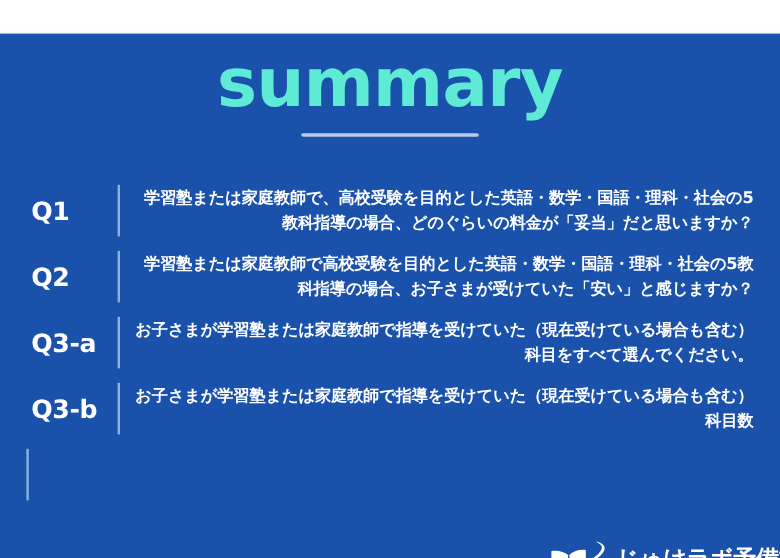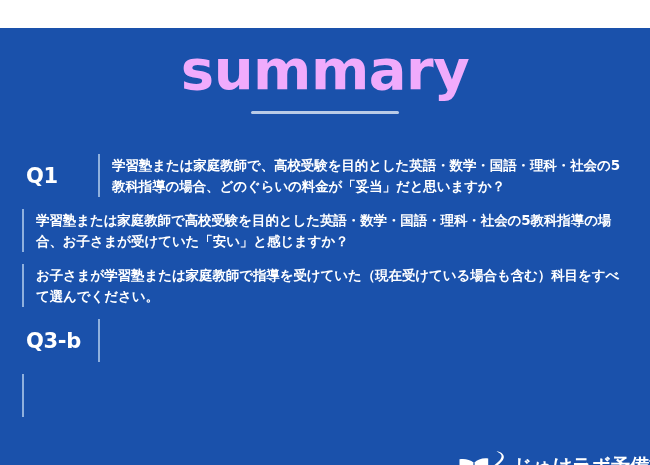--- a/index.html
+++ b/index.html
@@ -35,21 +35,21 @@
     top: 12px;
     width: 650px;
     text-align: center;
   }
   .title {
     font-family: "DejaVu Sans", "Liberation Sans", sans-serif;
     font-size: 56px;
     line-height: 60px;
     font-weight: 700;
     letter-spacing: -0.5px;
-    color: #f0abfc;
+    color: #5eead4;
     margin: 0;
     padding: 0;
   }
   .title-rule {
     width: 148px;
     height: 3px;
     margin: 11px auto 0 auto;
     background: #b9cbe7;
     border-radius: 2px;
   }
@@ -88,20 +88,21 @@
   }
   .qtext {
     flex: 1 1 auto;
     padding-left: 12px;
     font-family: "DejaVu Sans", "Liberation Sans", sans-serif;
     font-size: 13.5px;
     line-height: 21px;
     font-weight: 700;
     color: #ffffff;
     letter-spacing: -0.1px;
+    text-align: right;
   }
   
   .logo {
     position: absolute;
     left: 452px;
     top: 417px;
     width: 186px;
     height: 42px;
     display: flex;
     align-items: center;
@@ -140,32 +141,35 @@
 
     <div class="qlist">
 
       <div class="qrow">
         <div class="qlabel">Q1</div>
         <div class="qrule"></div>
         <div class="qtext">学習塾または家庭教師で、高校受験を目的とした英語・数学・国語・理科・社会の5教科指導の場合、どのぐらいの料金が「妥当」だと思いますか？</div>
       </div>
 
       <div class="qrow">
+        <div class="qlabel">Q2</div>
         <div class="qrule"></div>
         <div class="qtext">学習塾または家庭教師で高校受験を目的とした英語・数学・国語・理科・社会の5教科指導の場合、お子さまが受けていた「安い」と感じますか？</div>
       </div>
 
       <div class="qrow">
+        <div class="qlabel">Q3-a</div>
         <div class="qrule"></div>
         <div class="qtext">お子さまが学習塾または家庭教師で指導を受けていた（現在受けている場合も含む）科目をすべて選んでください。</div>
       </div>
 
       <div class="qrow">
         <div class="qlabel">Q3-b</div>
         <div class="qrule"></div>
+        <div class="qtext">お子さまが学習塾または家庭教師で指導を受けていた（現在受けている場合も含む）科目数</div>
       </div>
 
       <div class="qrow">
         <div class="qrule"></div>
       </div>
 
     </div>
 
     <div class="logo">
       <div class="logo-mark">

